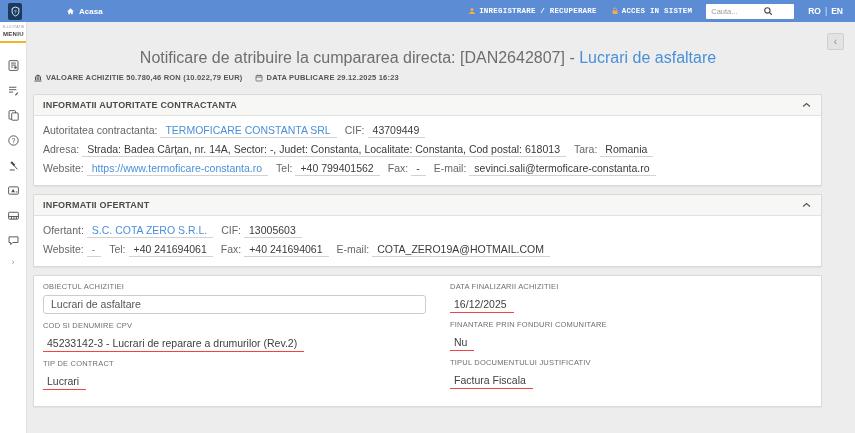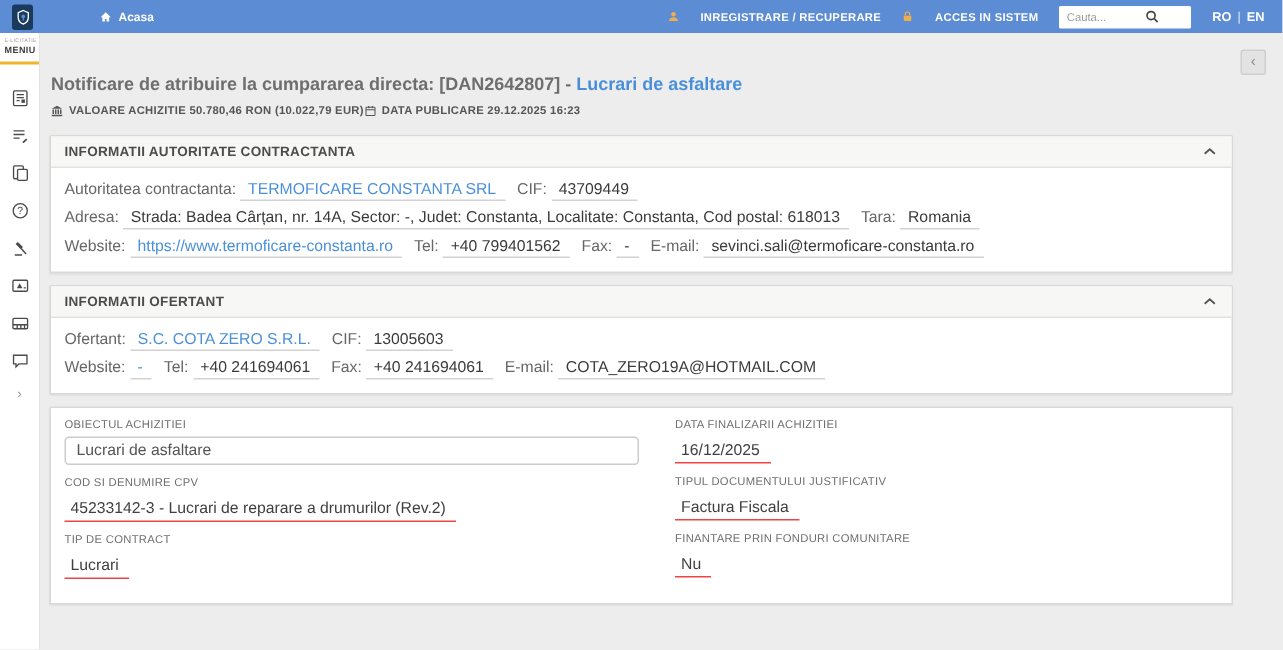--- a/index.html
+++ b/index.html
@@ -29,24 +29,25 @@
     margin-left:44px;
     display:flex; align-items:center; gap:4px;
     color:#fff; font-size:8px; font-weight:bold;
     text-decoration:none; cursor:pointer;
   }
   .topbar-right {
     margin-left:auto;
     display:flex; align-items:center; gap:14px;
   }
   .tb-link {
-    display:flex; gap:14px;
+    display:flex; gap:3px;
     color:#fff; font-size:7.5px; font-weight:bold;
     letter-spacing:0.2px; text-decoration:none; cursor:pointer;
     white-space:nowrap;
+    font-family:Liberation Mono, monospace;
   }
   .searchbox {
     width:88px; height:15px; background:#fff; border-radius:1px;
     display:flex; align-items:center; padding:0 21px 0 5px;
   }
   .searchbox input {
     border:none; outline:none; width:100%;
     font-size:7.5px; color:#666;
     font-family:"Liberation Sans", sans-serif;
   }
@@ -84,23 +85,23 @@
   }
   .back-btn {
     position:absolute; top:11px; right:11px;
     width:17px; height:17px;
     background:#e3e3e3; border:1px solid #cfcfcf; border-radius:2px;
     color:#8a8a8a; font-size:10px; line-height:14px;
     cursor:pointer; text-align:center;
     font-family:"Liberation Sans", sans-serif;
   }
   .page-head { margin-top:27px; padding-left:1px; }
-  .page-title { font-size:12px; font-weight:bold; color:#6e6e6e; }
+  .page-title { font-size:16px; font-weight:normal; color:#6e6e6e;text-align:center; }
   .page-title a { color:#4a90d9; text-decoration:none; cursor:pointer; }
-  .meta-line { display:flex; align-items:center; gap:0; margin-top:6px; }
+  .meta-line { display:flex; align-items:center; gap:12px; margin-top:6px; }
   .meta-item { display:flex; align-items:center; gap:4px; font-size:7.5px; font-weight:bold; color:#555; letter-spacing:0.2px; }
   
   .panel {
     background:#ffffff; border:1px solid #d9d9d9; border-radius:1px;
     margin-top:12px;
     box-shadow:0 1px 1px rgba(0,0,0,0.05);
   }
   .panel + .panel { margin-top:8px; }
   .panel-h {
     background:#f7f7f6; border-bottom:1px solid #e2e2e0;
@@ -372,25 +373,25 @@
             <span class="uval">Lucrari</span>
           </div>
 
         </div>
         <div class="col-r">
           <div class="field">
             <label>DATA FINALIZARII ACHIZITIEI</label>
             <span class="uval">16/12/2025</span>
           </div>
           <div class="field">
+            <label>FINANTARE PRIN FONDURI COMUNITARE</label>
+            <span class="uval">Nu</span>
+          </div>
+          <div class="field">
             <label>TIPUL DOCUMENTULUI JUSTIFICATIV</label>
             <span class="uval">Factura Fiscala</span>
           </div>
-          <div class="field">
-            <label>FINANTARE PRIN FONDURI COMUNITARE</label>
-            <span class="uval">Nu</span>
-          </div>
 
         </div>
       </div>
     </div>
   </section>
 </div>
 
 </body></html>

